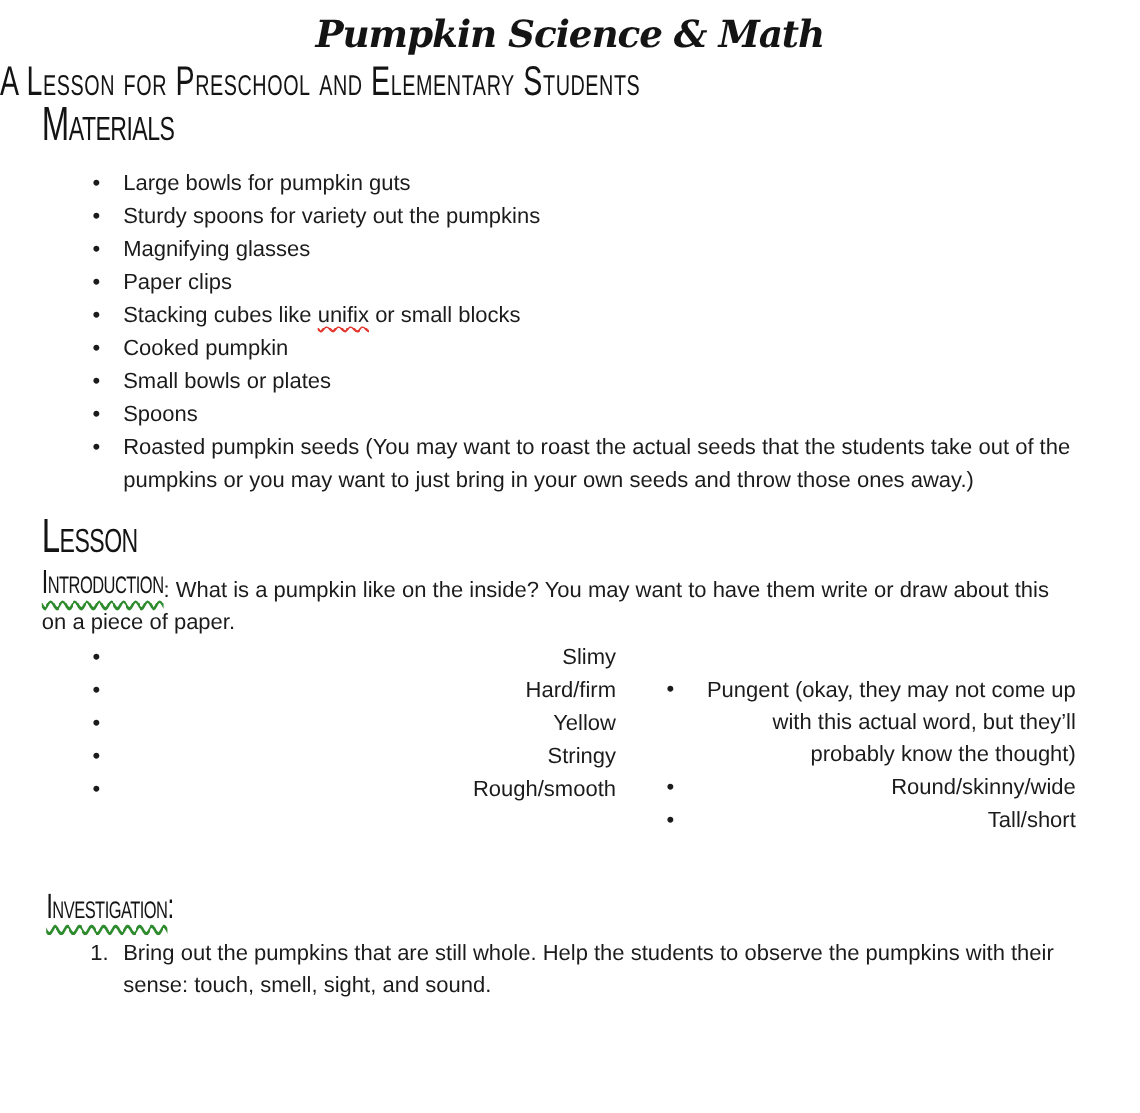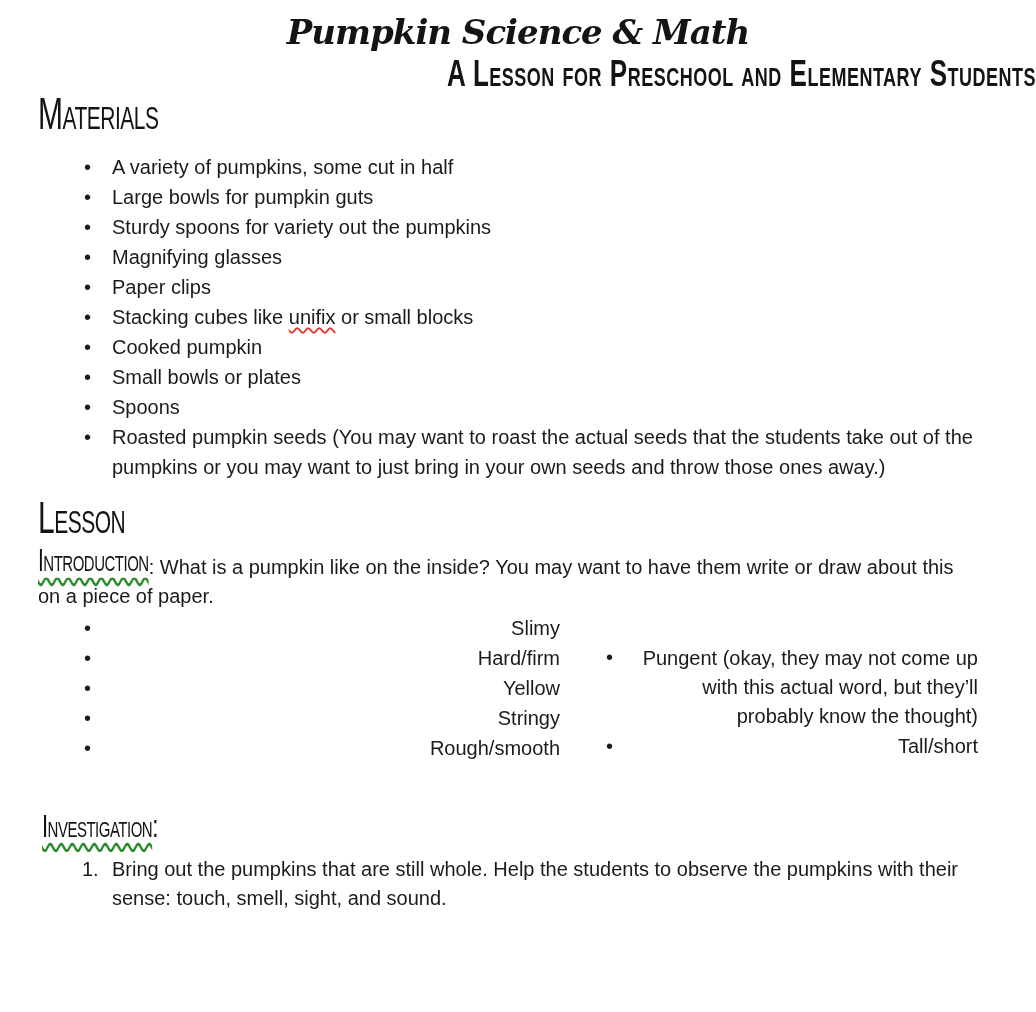--- a/index.html
+++ b/index.html
@@ -37,24 +37,24 @@
     font-variant: small-caps;
     transform: scaleY(1.45);
     transform-origin: left bottom;
     letter-spacing: -0.5px;
     color: #141414;
     white-space: nowrap;
   }
 
   .doc-subtitle {
     margin: 2px 0 0 0;
-    text-align: right;
+    text-align: left;
     font-size: 26px;
     line-height: 34px;
-    font-weight: bold;
+    font-weight: normal;
   }
   .doc-subtitle .display { transform-origin: center bottom; letter-spacing: 0.5px; }
 
   h2.sec-heading {
     margin: 0;
     font-weight: normal;
     font-size: 30px;
     line-height: 46px;
   }
   h2.materials-h { margin-top: 4px; }
@@ -134,21 +134,20 @@
     <span class="display">A Lesson for Preschool and Elementary Students</span>
   </div>
 
   <div class="content">
 
     <section>
       <h2 class="sec-heading materials-h">
         <span class="display">Materials</span>
       </h2>
       <ul class="bullets materials-list">
-        <li>A variety of pumpkins, some cut in half</li>
         <li>Large bowls for pumpkin guts</li>
         <li>Sturdy spoons for variety out the pumpkins</li>
         <li>Magnifying glasses</li>
         <li>Paper clips</li>
         <li><span>Stacking cubes like </span><span class="spell-squiggle">unifix</span><span> or small blocks</span></li>
         <li>Cooked pumpkin</li>
         <li>Small bowls or plates</li>
         <li>Spoons</li>
         <li>Roasted pumpkin seeds (You may want to roast the actual seeds that the students take out of the pumpkins or you may want to just bring in your own seeds and throw those ones away.)</li>
       </ul>
@@ -166,20 +165,21 @@
             <li>Slimy</li>
             <li>Hard/firm</li>
             <li>Yellow</li>
             <li>Stringy</li>
             <li>Rough/smooth</li>
           </ul>
         </div>
         <div class="col-right">
           <ul class="bullets">
             <li class="multi">Pungent (okay, they may not come up with this actual word, but they’ll probably know the thought)</li>
+            <li>Round/skinny/wide</li>
             <li>Tall/short</li>
           </ul>
         </div>
       </div>
 
       <h3 class="sub-heading investigation-h"><span class="display grammar-squiggle">Investigation</span><span class="display">:</span></h3>
       <ol class="numbered">
         <li><span class="num">1.</span><span>Bring out the pumpkins that are still whole. Help the students to observe the pumpkins with their sense: touch, smell, sight, and sound.</span></li>
       </ol>
     </section>

